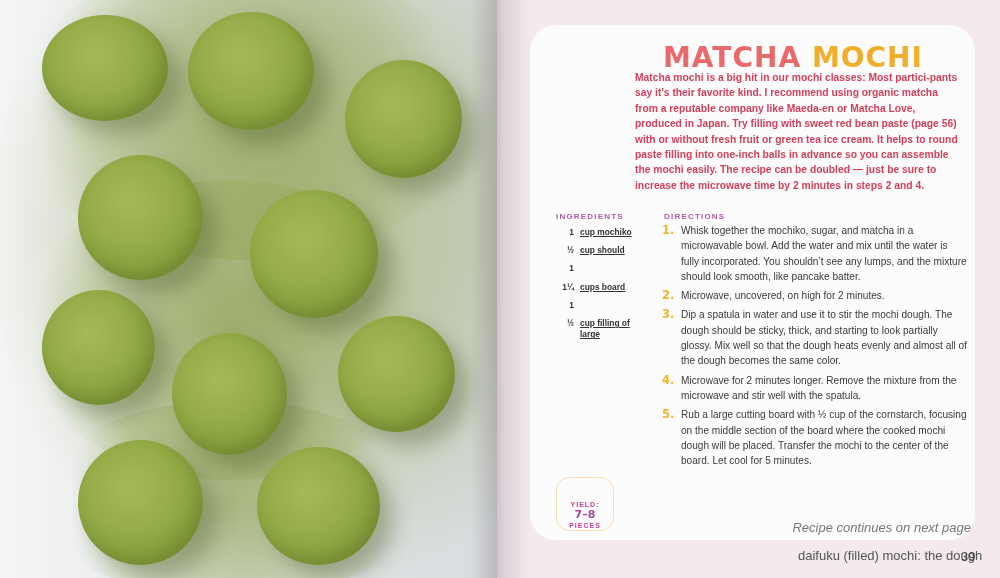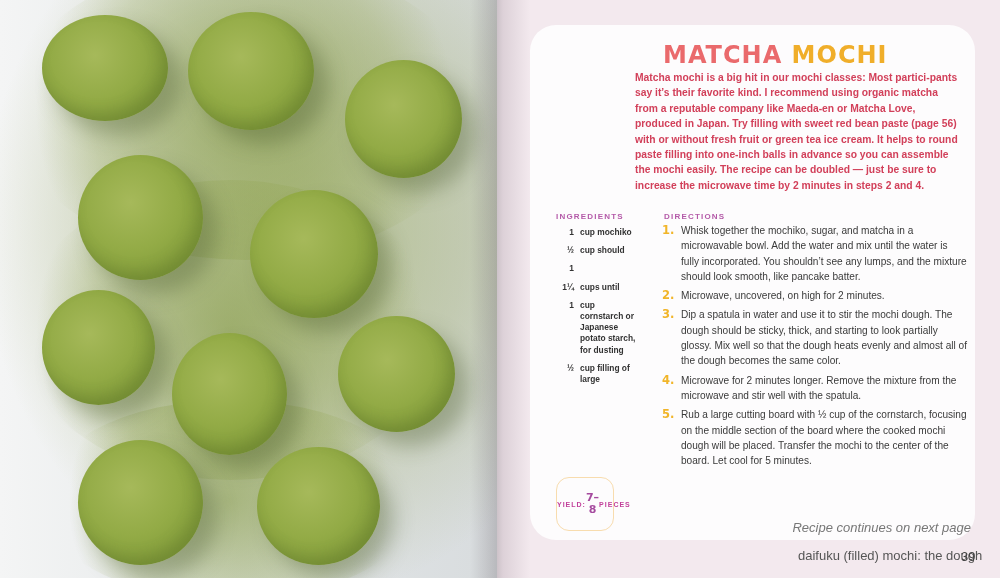--- a/index.html
+++ b/index.html
@@ -29,48 +29,48 @@
     position:absolute; left:470px; top:0; width:60px; height:578px;
     background:linear-gradient(90deg, rgba(0,0,0,0) 0%, rgba(90,80,90,0.25) 45%, rgba(120,100,115,0.18) 55%, rgba(0,0,0,0) 100%);
   }
   
   .card {
     position:absolute; left:530px; top:25px; width:445px; height:515px;
     background:#fdfcfd; border-radius:26px;
   }
   .title {
     position:absolute; left:133px; top:16px;
-    font-family:"DejaVu Sans", sans-serif; font-weight:bold; font-size:24px; letter-spacing:1px;
+    font-family:"DejaVu Sans", sans-serif; font-weight:bold; font-size:28px; letter-spacing:1px;
   }
   .title .t1 { color:#ea6a6c; }
   .title .t2 { color:#f0ae2a; }
   .intro {
     position:absolute; left:105px; top:45px; width:325px;
     color:#d2405a; font-size:10.3px; line-height:15.4px; font-weight:bold;
   }
   .ing-head, .dir-head {
     position:absolute; top:187px; font-size:8px; font-weight:bold; letter-spacing:1.2px; color:#b45aa8;text-align:right;
   }
   .ing-head { left:26px; }
   .dir-head { left:134px; }
   .ingredients { position:absolute; left:24px; top:202px; width:82px; }
   .ing {
     display:flex; font-size:8.4px; line-height:11.2px; color:#333; font-weight:bold; margin-bottom:7px;
   }
   .ing .qty { width:20px; text-align:right; padding-right:6px; flex:none; }
-  .ing .desc { flex:1; }
+  .ing .desc { flex:1;text-decoration:underline; }
   .directions { position:absolute; left:132px; top:198px; width:305px; }
   .step { display:flex; font-size:10.1px; line-height:15.3px; color:#3a3a3a; margin-bottom:4px; }
   .step .num { width:19px; flex:none; color:#f1b529; font-weight:bold; font-size:11.5px; font-family:"DejaVu Sans", sans-serif; }
   .step .txt { flex:1; }
   .yield {
     position:absolute; left:26px; top:452px; width:56px; height:52px;
     border:1.5px solid #f8dcae; border-radius:13px; text-align:center;
     font-weight:bold; color:#c2409a;
-    display:flex; flex-direction:row; justify-content:space-between; align-items:center;
+    display:flex; flex-direction:column; justify-content:flex-end; align-items:center;
   }
   .yield .y1, .yield .y3 { font-size:7px; letter-spacing:1px; line-height:9px; }
   .yield .y2 { font-size:11px; color:#a54a9e; line-height:12px; font-family:"DejaVu Sans", sans-serif; }
   .continues {
     position:absolute; right:4px; top:495px; font-size:13px; font-style:italic; color:#777;
   }
   .footer {
     position:absolute; left:798px; top:548px; font-size:13px; color:#555;
   }
   .pagenum {
@@ -113,25 +113,24 @@
     </div>
     <div class="ing">
       <span class="qty">½</span>
       <span class="desc">cup should</span>
     </div>
     <div class="ing">
       <span class="qty">1</span>
     </div>
     <div class="ing">
       <span class="qty">1¼</span>
-      <span class="desc">cups until</span>
+      <span class="desc">cups board</span>
     </div>
     <div class="ing">
       <span class="qty">1</span>
-      <span class="desc">cup cornstarch or Japanese potato starch, for dusting</span>
     </div>
     <div class="ing">
       <span class="qty">½</span>
       <span class="desc">cup filling of large</span>
     </div>
   </div>
 
   <div class="dir-head">DIRECTIONS</div>
   <div class="directions">
     <div class="step">

